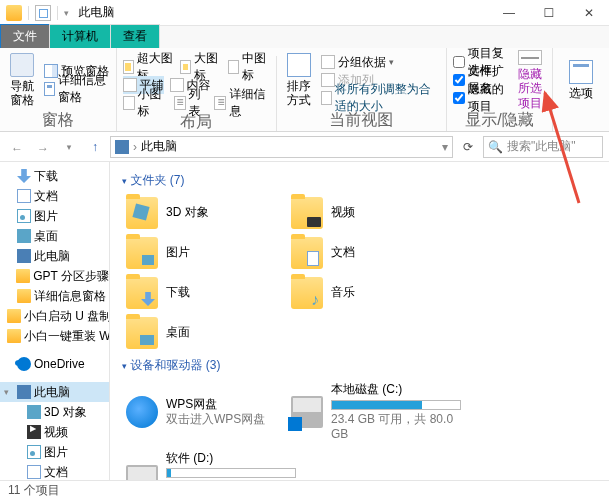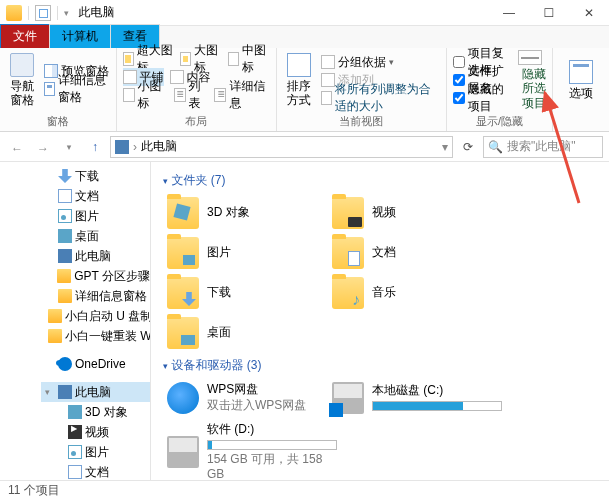--- a/index.html
+++ b/index.html
@@ -8,25 +8,25 @@
 .titlebar .qat{display:flex;gap:4px;padding:0 6px;align-items:center;}
 .qat-icon{width:16px;height:16px;display:inline-block;}
 .ti-folder{background:linear-gradient(#ffd96f,#ffb62e);border-radius:2px;}
 .ti-props{background:#fff;border:1px solid #bbb;position:relative;}
 .ti-props:after{content:"";position:absolute;left:3px;top:3px;width:7px;height:7px;border:1px solid #6aa5e1;}
 .td{width:1px;height:14px;background:#ddd;margin:0 2px;}
 .titlebar .ttitle{flex:1;padding-left:4px;}
 .titlebar .winbtns{display:flex;}
 .winbtn{width:40px;height:26px;display:flex;align-items:center;justify-content:center;color:#444;}
 .tabs{height:22px;display:flex;align-items:flex-end;background:#f8f8f8;}
-.tab{padding:3px 12px;border:1px solid #ddd;border-bottom:none;margin-right:-1px;background:#0ea5e9;}
-.tab.active{background:#b91c1c;color:#fff;border-color:#1979ca;}
+.tab{padding:3px 12px;border:1px solid #ddd;border-bottom:none;margin-right:-1px;background:#14b8a6;}
+.tab.active{background:#737373;color:#fff;border-color:#1979ca;}
 .ribbon{height:84px;border-bottom:1px solid #d8d8d8;display:flex;background:#fcfcfc;}
 .rgroup{border-right:1px solid #e3e3e3;padding:2px 6px 0;display:flex;flex-direction:column;justify-content:space-between;}
-.rgroup .glabel{text-align:center;color:#666;font-size:11px;padding-bottom:2px;}
+.rgroup .glabel{text-align:center;color:#666;font-size:16px;padding-bottom:2px;}
 .rrow{display:flex;gap:6px;align-items:center;}
 .rbtn-big{display:flex;flex-direction:column;align-items:center;justify-content:center;width:44px;height:60px;text-align:center;line-height:1.2;gap:2px;}
 .rbtn-big .ic{width:24px;height:24px;}
 .rbtn-sm{display:flex;align-items:center;gap:3px;height:18px;}
 .rbtn-sm .ic{width:14px;height:14px;}
 .chk{display:flex;align-items:center;gap:3px;height:18px;}
 .chk input{width:12px;height:12px;}
 .i-nav{background:#e7eef7;border:1px solid #9cb6d8;border-radius:2px;}
 .i-preview{background:#fff;border:1px solid #7aa4d6;position:relative;}
 .i-preview:after{content:"";position:absolute;right:0;top:0;bottom:0;width:40%;background:#d8e6f7;}
@@ -52,21 +52,21 @@
 .arrow-annotation{position:absolute;right:22px;top:88px;width:60px;height:120px;pointer-events:none;z-index:50;}
 .arrow-annotation svg{overflow:visible;}
 .addr{height:30px;display:flex;align-items:center;gap:4px;padding:0 6px;border-bottom:1px solid #e5e5e5;}
 .navbtn{width:22px;height:22px;display:flex;align-items:center;justify-content:center;color:#888;}
 .navbtn.enabled{color:#2a5db0;}
 .addrbar{flex:1;border:1px solid #ccc;height:22px;display:flex;align-items:center;padding:0 4px;gap:4px;}
 .addrbar .pc-icon{width:14px;height:14px;background:#4a7fb5;}
 .addr-caret{margin-left:auto;color:#888;}
 .reload{width:22px;height:22px;display:flex;align-items:center;justify-content:center;color:#555;}
 .search{border:1px solid #ccc;height:22px;width:120px;display:flex;align-items:center;padding:0 4px;color:#888;gap:4px;}
-.bodyarea{flex:1;display:flex;height:318px;padding-left:41px;}
+.bodyarea{flex:1;display:flex;height:318px;}
 .sidebar{width:110px;border-right:1px solid #e5e5e5;overflow-y:auto;padding:4px 0;}
 .sidebar::-webkit-scrollbar{width:14px;}
 .sidebar::-webkit-scrollbar-thumb{background:#ccc;}
 .snode{display:flex;align-items:center;height:20px;padding-left:4px;gap:3px;white-space:nowrap;overflow:hidden;}
 .snode.sel{background:#cde6f7;}
 .snode .caret{width:10px;color:#888;font-size:9px;}
 .snode .sic{width:14px;height:14px;flex-shrink:0;}
 .sic-dl{background:#6aa5e1;clip-path:polygon(30% 0,70% 0,70% 50%,100% 50%,50% 100%,0 50%,30% 50%);}
 .sic-doc{background:#fff;border:1px solid #7aa4d6;}
 .sic-pic{background:#fff;border:1px solid #5aa5c8;position:relative;}
@@ -143,21 +143,21 @@
           </div>
         <div class="rbtn-sm">
             <span class="ic i-detail"></span>
             <span>详细信息窗格</span>
           </div>
       </div>
     </div>
     <div class="glabel">窗格</div>
   </div>
 
-  <div class="rgroup" style="min-width:160px;">
+  <div class="rgroup" style="min-width:160px;margin-top:8px;">
     <div>
       <div class="rrow">
         <div class="rbtn-sm">
             <span class="ic i-elarge"></span>
             <span>超大图标</span>
           </div>
         <div class="rbtn-sm">
             <span class="ic i-large"></span>
             <span>大图标</span>
           </div>
@@ -228,21 +228,21 @@
           </label>
         <label class="chk">
             <input type="checkbox" checked="" style="">
             <span>文件扩展名</span>
           </label>
         <label class="chk">
             <input type="checkbox" checked="" style="">
             <span>隐藏的项目</span>
           </label>
       </div>
-      <div class="rbtn-big" style="color:#14532d;text-align:right;">
+      <div class="rbtn-big" style="color:#a21caf;">
           <span class="ic i-hide"></span>
           <span>隐藏所选项目</span>
         </div>
     </div>
     <div class="glabel">显示/隐藏</div>
   </div>
 
   <div class="rgroup" style="border-right:none;">
     <div class="rbtn-big">
         <span class="ic i-opts"></span>
@@ -402,21 +402,21 @@
       </div>
       <div class="items">
         <div class="item">
           <div class="iic iic-wps"></div>
           <div class="itxt">WPS网盘<div class="sub">双击进入WPS网盘</div></div>
         </div>
         <div class="item">
           <div class="iic iic-drive win"></div>
           <div class="itxt">本地磁盘 (C:)<div class="bar">
               <div class="fill" style="width:70%"></div>
-            </div></div>
+            </div><div class="sub">23.4 GB 可用，共 80.0 GB</div></div>
         </div>
         <div class="item">
           <div class="iic iic-drive "></div>
           <div class="itxt">软件 (D:)<div class="bar">
               <div class="fill" style="width:3%"></div>
             </div><div class="sub">154 GB 可用，共 158 GB</div></div>
         </div>
       </div>
     </div>
 </div>

